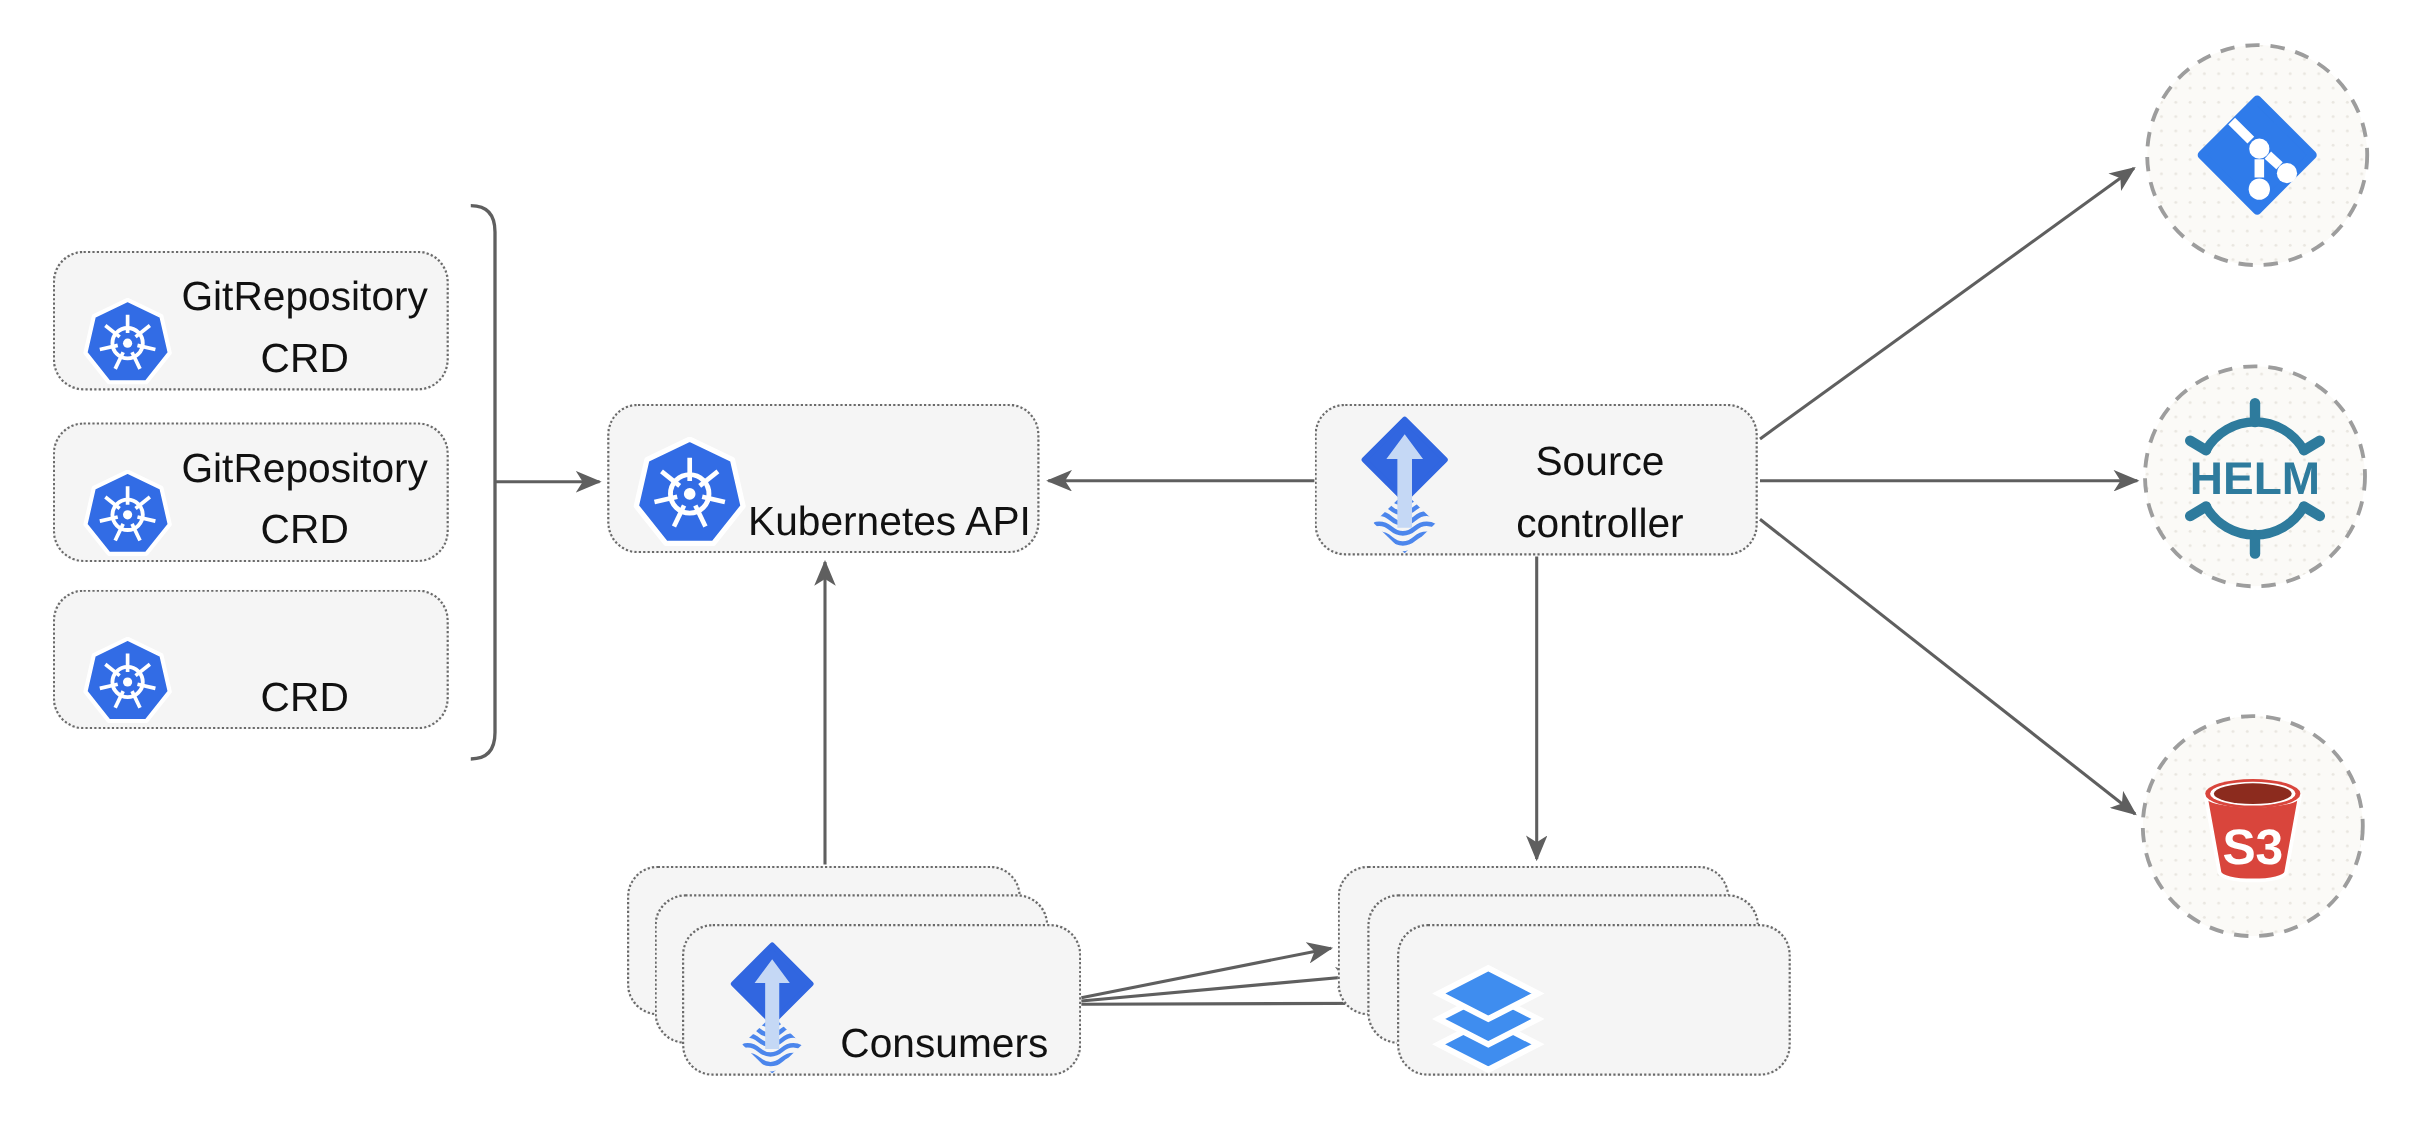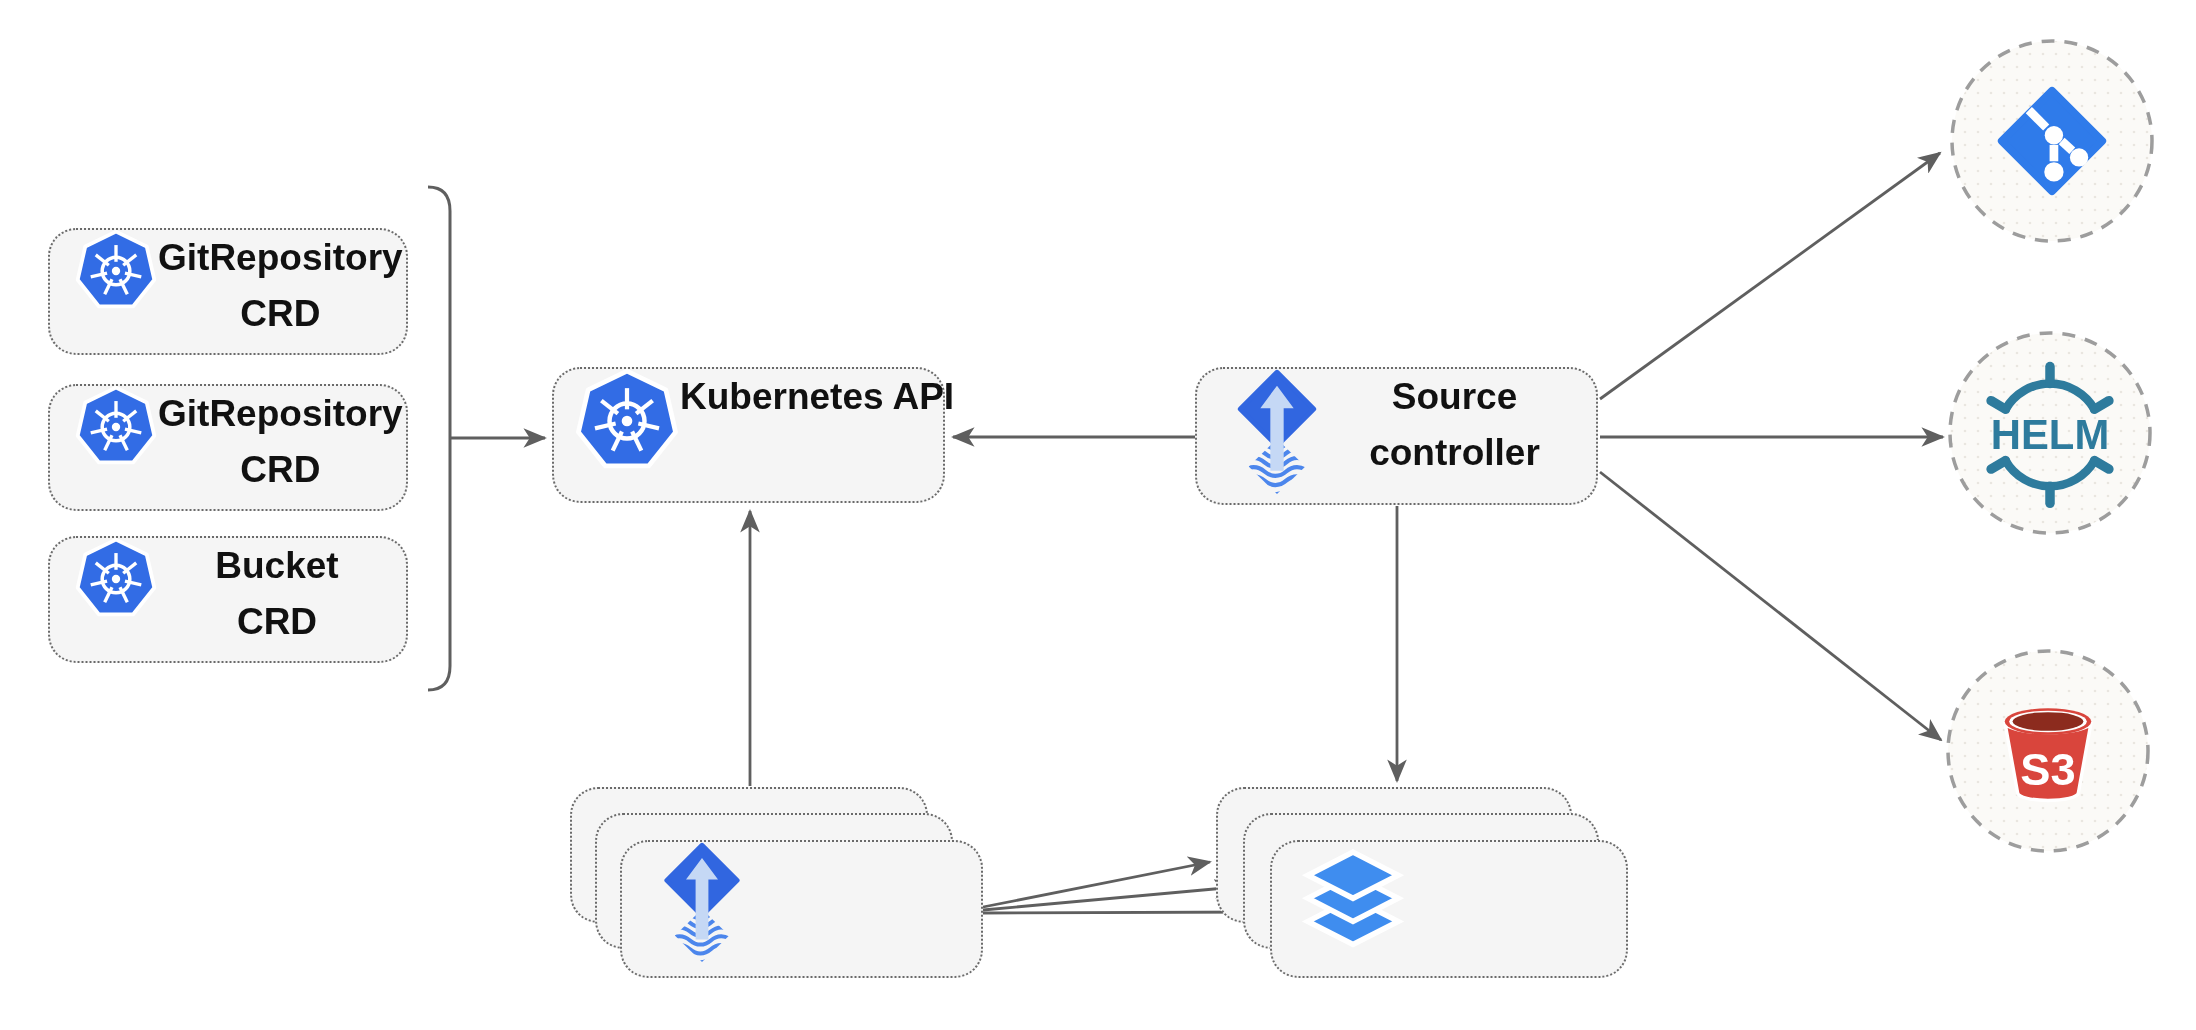--- a/index.html
+++ b/index.html
@@ -6,21 +6,21 @@
   .canvas{
     position:relative;width:2196px;height:1030px;overflow:hidden;background:#ffffff;
     font-family:"Liberation Sans", sans-serif;color:var(--text-color,#111);
   }
   .wires{position:absolute;left:0;top:0;}
   .node{
     position:absolute;box-sizing:border-box;
     background:var(--box-fill,#f5f5f5);
     border:2.5px dotted var(--box-border,#6a6a6a);
     border-radius:28px;
-    display:flex;align-items:flex-start;font-weight:bold;
+    display:flex;align-items:flex-end;
   }
   .ghost{position:absolute;box-sizing:border-box;background:var(--box-fill,#f5f5f5);
     border:2.5px dotted var(--box-border,#6a6a6a);border-radius:28px;}
   .node .icon{flex:0 0 auto;display:block;}
   .node .label{
     flex:1 1 auto;text-align:center;font-size:37px;line-height:1.5;
     color:var(--text-color,#111);padding-right:10px;white-space:nowrap;
   }
   .defs-svg{position:absolute;width:0;height:0;}
   svg text{font-family:"Liberation Sans", sans-serif;}
@@ -130,21 +130,20 @@
       <div>GitRepository</div>
       <div>CRD</div>
     </div>
   </div>
 
   <div class="node" style="left:48px;top:536px;width:360px;height:127px">
     <svg class="icon" width="84" height="82" style="margin-left:24px">
         <use href="#sym-k8s"></use>
       </svg>
     <div class="label">
-      <div>Bucket</div>
       <div>CRD</div>
     </div>
   </div>
 
   <div class="node" style="left:552px;top:367px;width:393px;height:136px">
     <svg class="icon" width="106" height="104" style="margin-left:20px">
         <use href="#sym-k8s"></use>
       </svg>
     <div class="label">Kubernetes API</div>
   </div>
@@ -158,20 +157,21 @@
       <div>controller</div>
     </div>
   </div>
 
   <div class="ghost" style="left:570px;top:787px;width:358px;height:136px"></div>
   <div class="ghost" style="left:595px;top:813px;width:358px;height:136px"></div>
   <div class="node" style="left:620px;top:840px;width:363px;height:138px">
     <svg class="icon" width="88" height="120" style="margin-left:36px">
         <use href="#sym-flux"></use>
       </svg>
+    <div class="label">Consumers</div>
   </div>
 
   <div class="ghost" style="left:1216px;top:787px;width:356px;height:136px"></div>
   <div class="ghost" style="left:1243px;top:813px;width:356px;height:136px"></div>
   <div class="node" style="left:1270px;top:840px;width:358px;height:138px">
     <svg class="icon" width="110" height="106" style="margin-left:26px">
         <use href="#sym-layers"></use>
       </svg>
   </div>
 

